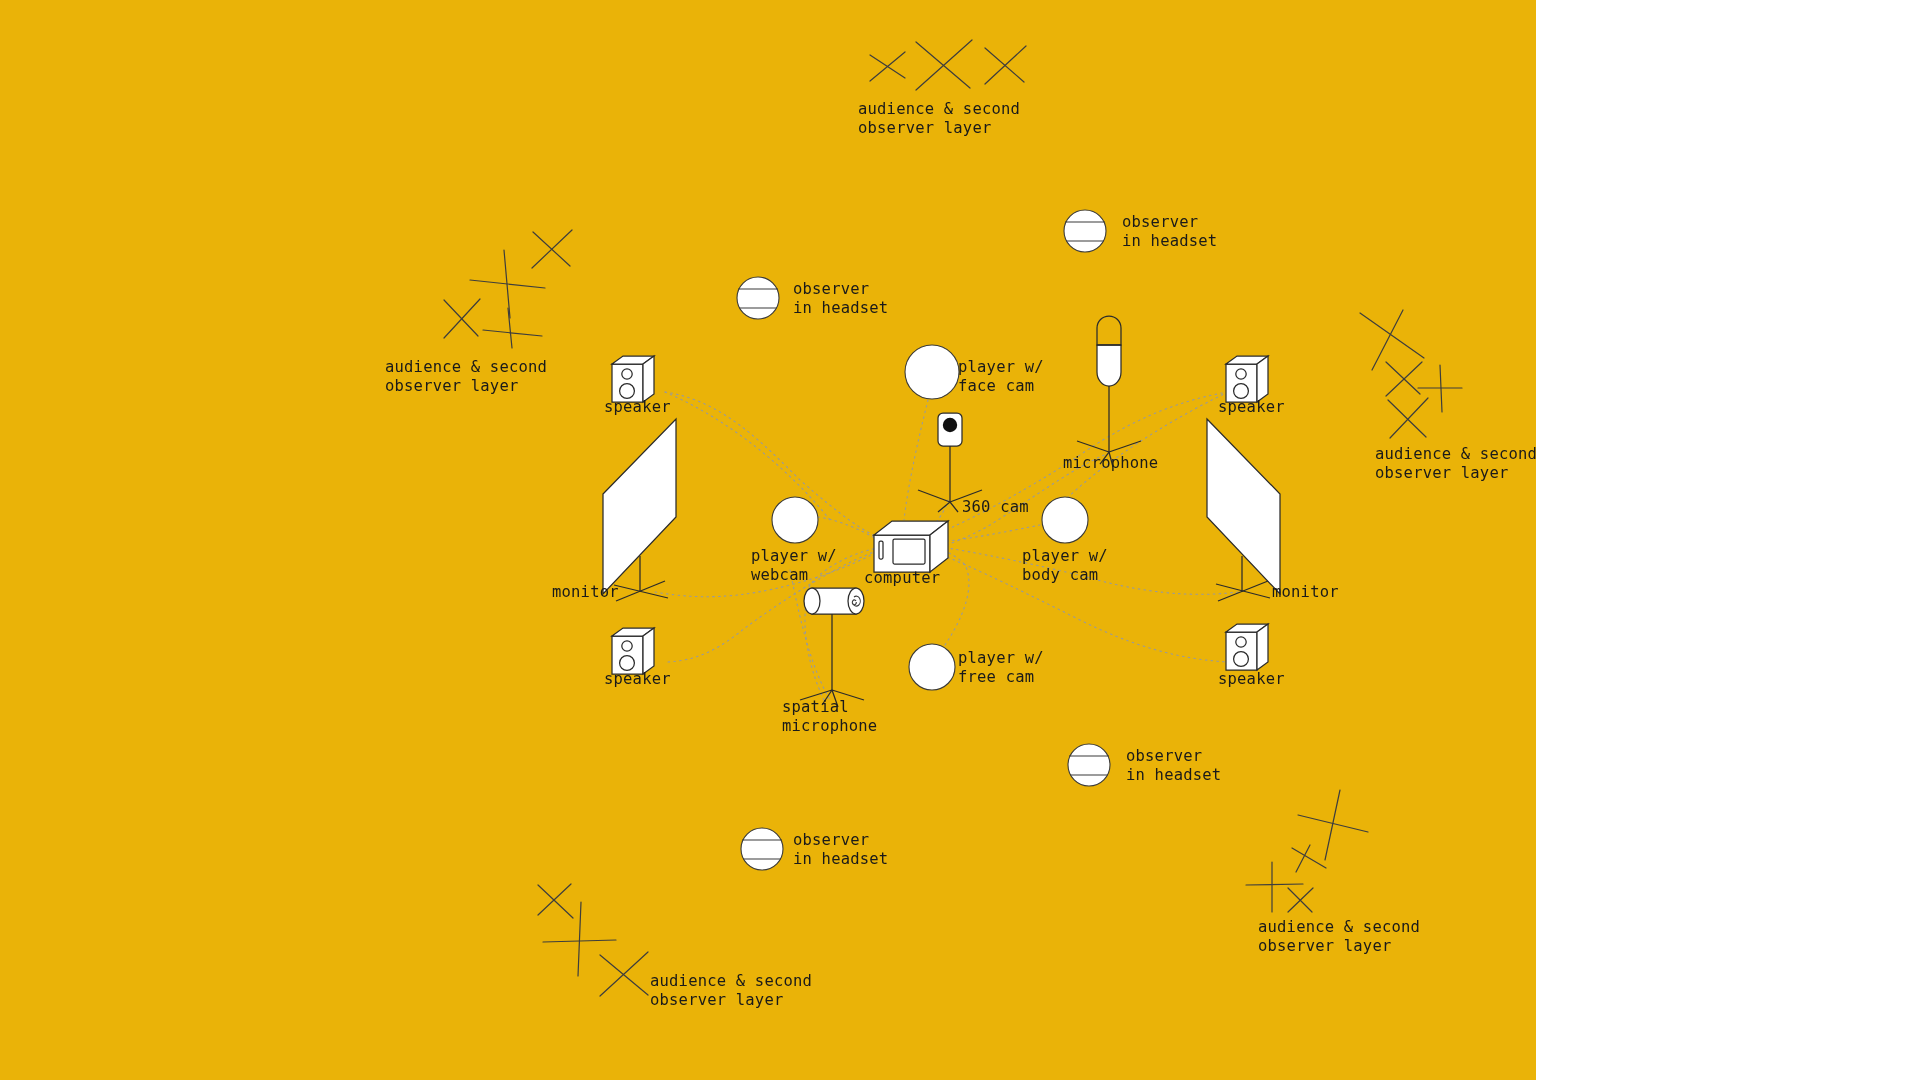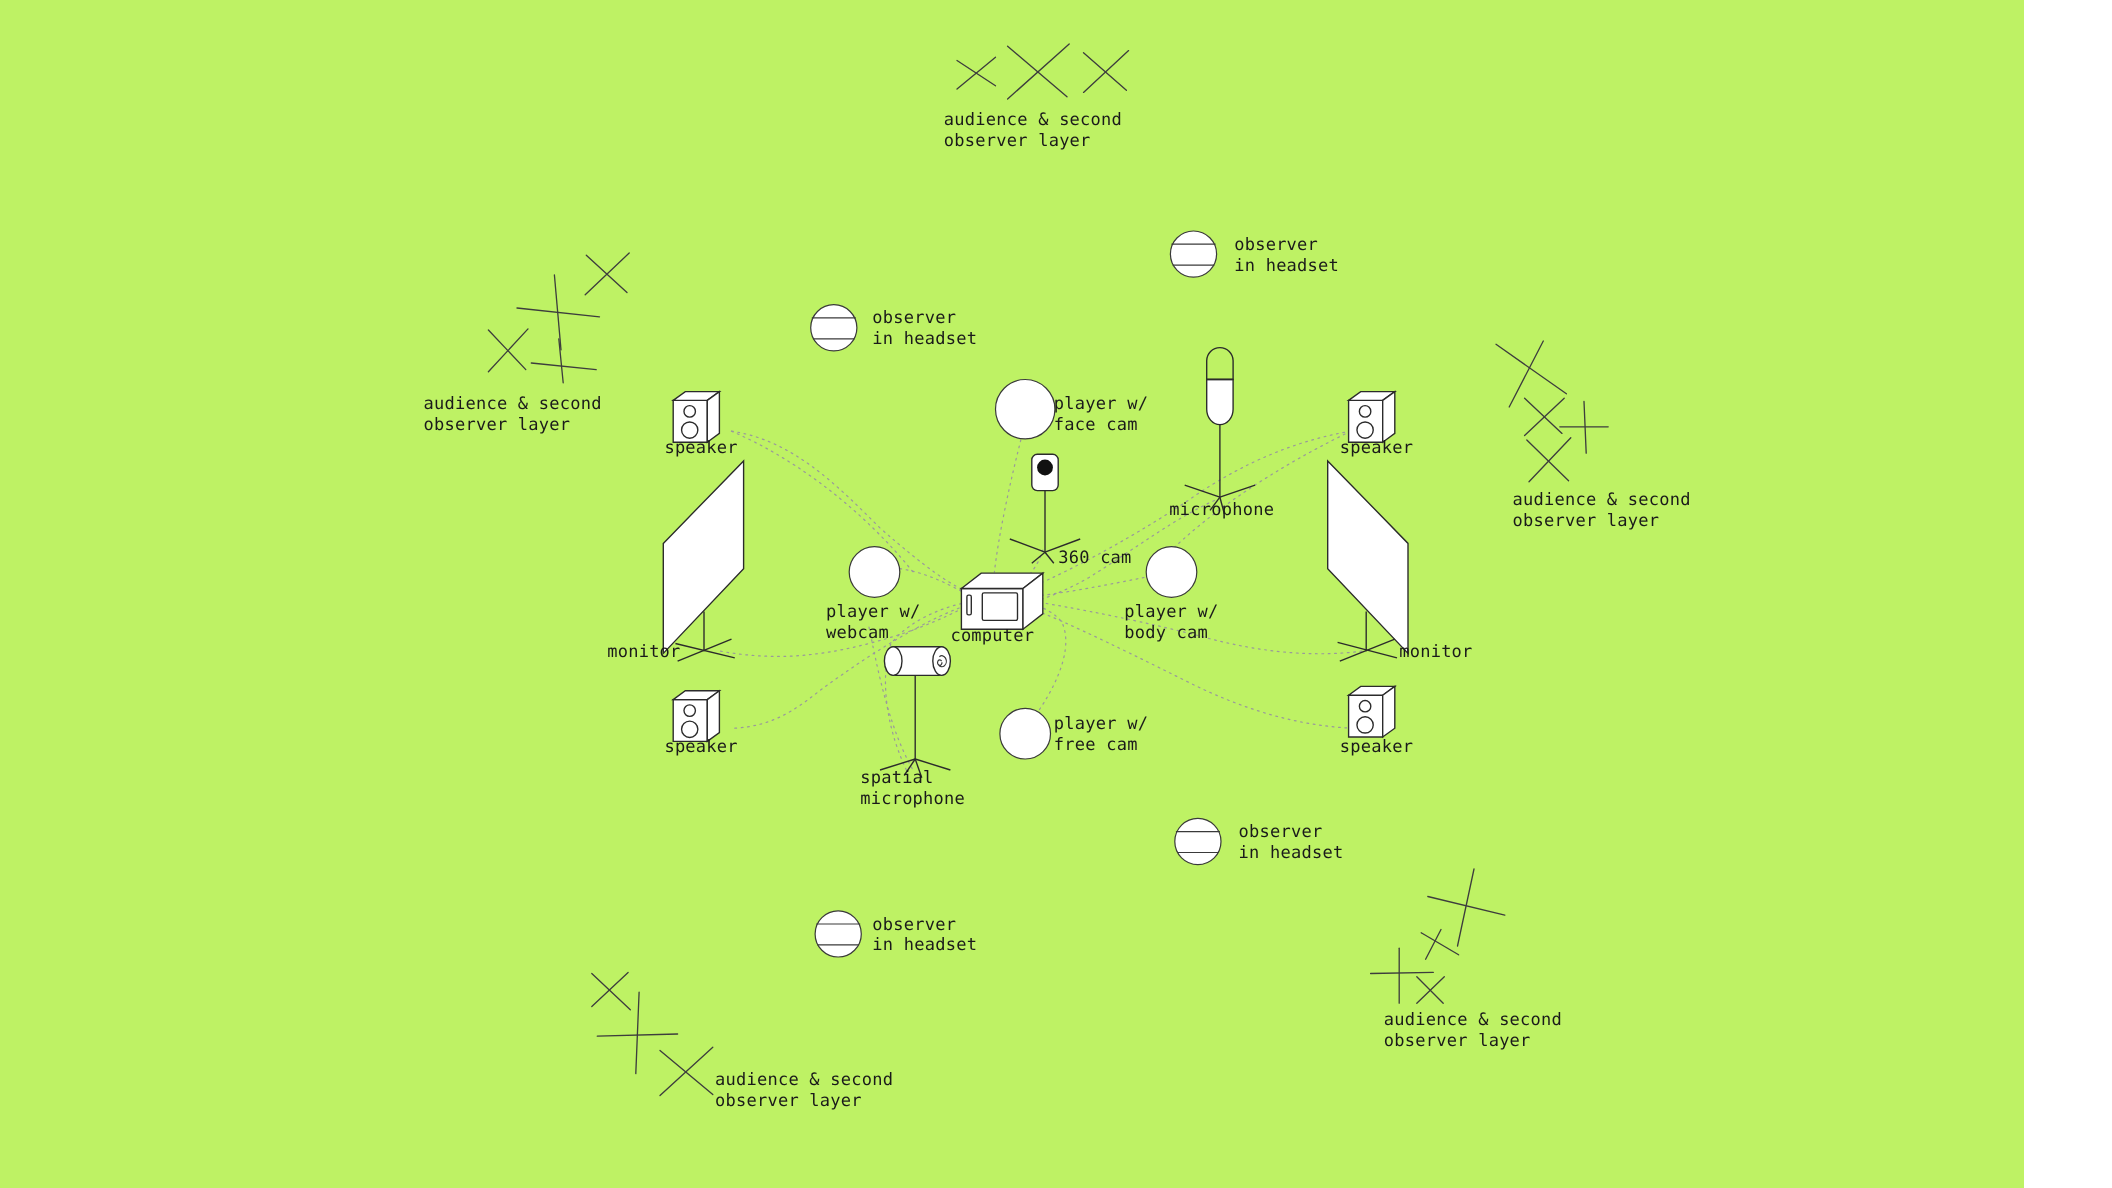--- a/index.html
+++ b/index.html
@@ -9,23 +9,23 @@
     background: #ffffff;
     width: 1920px;
     height: 1080px;
     overflow: hidden;
   }
   body {
     font-family: "DejaVu Sans Mono", "Liberation Mono", monospace;
   }
   #stage {
     position: relative;
-    width: 1840px;
+    width: 1536px;
     height: 1080px;
-    background: #bef264;
+    background: #eab308;
   }
   #diagram-svg {
     position: absolute;
     left: 0;
     top: 0;
     width: 1920px;
     height: 1080px;
   }
   .lbl {
     font-family: "DejaVu Sans Mono", "Liberation Mono", monospace;

